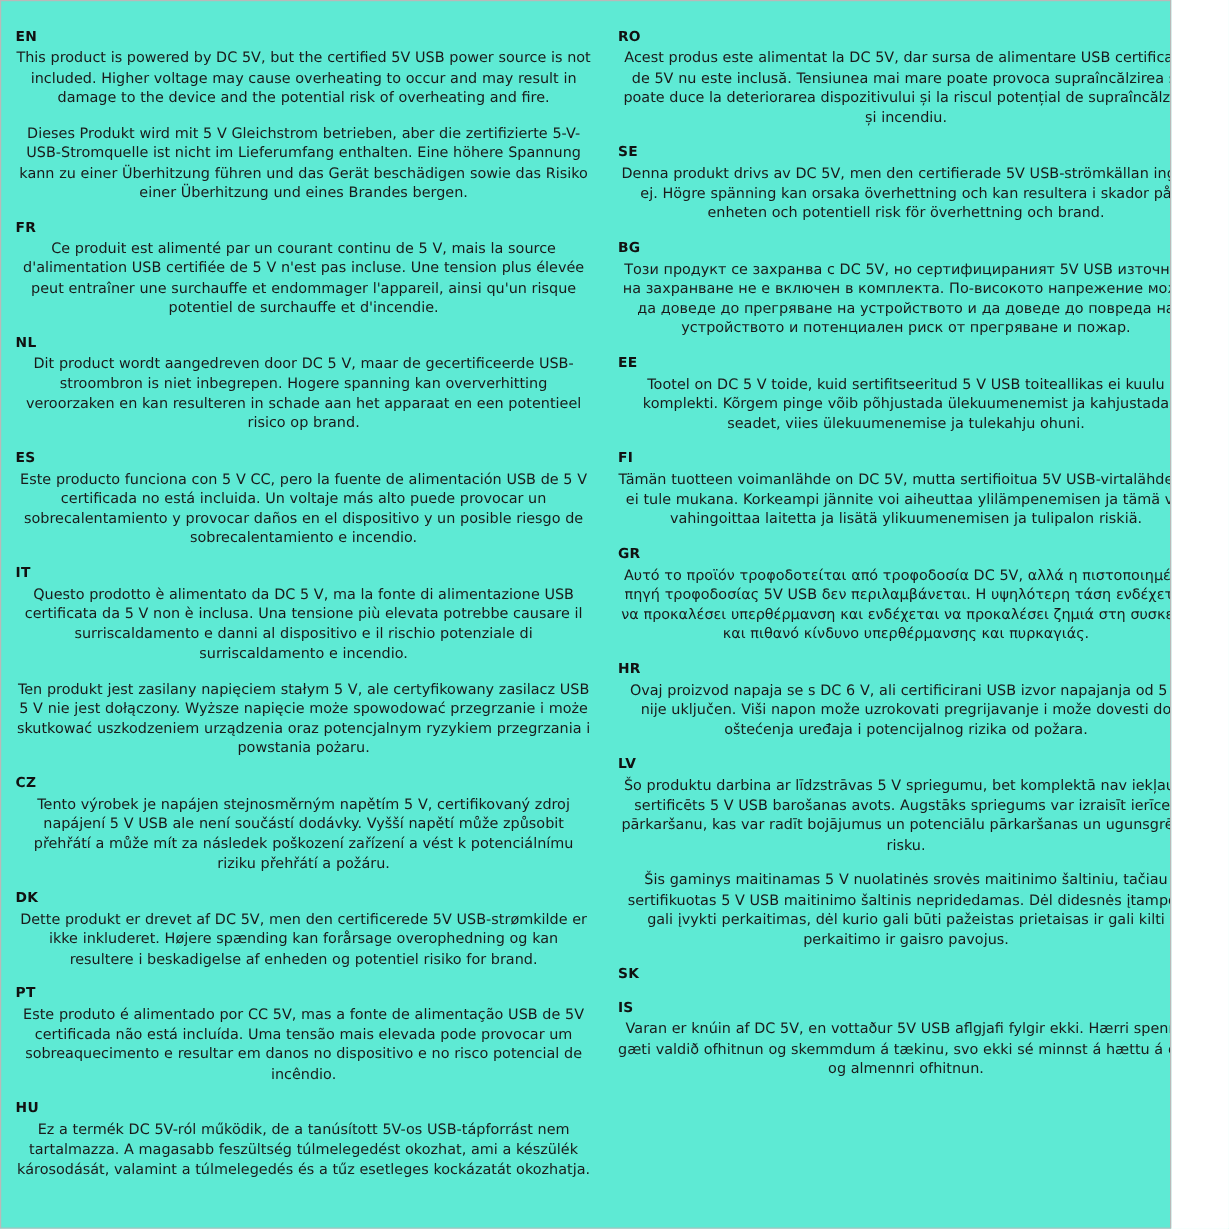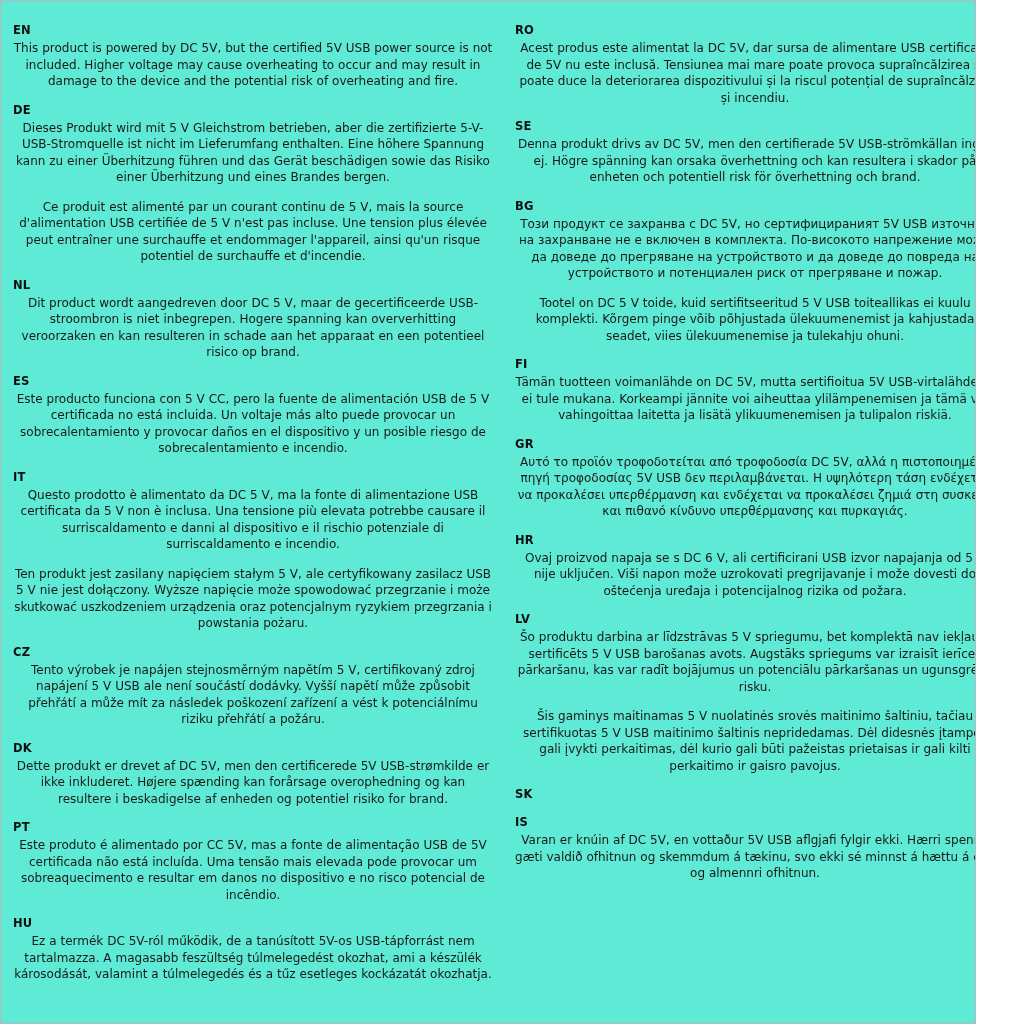--- a/index.html
+++ b/index.html
@@ -61,25 +61,25 @@
   <div class="columns">
 
     <div class="column">
 
       <div class="entry">
         <div class="lang-code">EN</div>
         <div class="lang-text">This product is powered by DC 5V, but the certified 5V USB power source is not included. Higher voltage may cause overheating to occur and may result in damage to the device and the potential risk of overheating and fire.</div>
       </div>
 
       <div class="entry">
-        <div class="lang-code">DE</div>
         <div class="lang-text">Dieses Produkt wird mit 5 V Gleichstrom betrieben, aber die zertifizierte 5-V-USB-Stromquelle ist nicht im Lieferumfang enthalten. Eine höhere Spannung kann zu einer Überhitzung führen und das Gerät beschädigen sowie das Risiko einer Überhitzung und eines Brandes bergen.</div>
       </div>
 
       <div class="entry">
+        <div class="lang-code">FR</div>
         <div class="lang-text">Ce produit est alimenté par un courant continu de 5 V, mais la source d'alimentation USB certifiée de 5 V n'est pas incluse. Une tension plus élevée peut entraîner une surchauffe et endommager l'appareil, ainsi qu'un risque potentiel de surchauffe et d'incendie.</div>
       </div>
 
       <div class="entry">
         <div class="lang-code">NL</div>
         <div class="lang-text">Dit product wordt aangedreven door DC 5 V, maar de gecertificeerde USB-stroombron is niet inbegrepen. Hogere spanning kan oververhitting veroorzaken en kan resulteren in schade aan het apparaat en een potentieel risico op brand.</div>
       </div>
 
       <div class="entry">
         <div class="lang-code">ES</div>
@@ -128,20 +128,21 @@
         <div class="lang-code">SE</div>
         <div class="lang-text">Denna produkt drivs av DC 5V, men den certifierade 5V USB-strömkällan ingår ej. Högre spänning kan orsaka överhettning och kan resultera i skador på enheten och potentiell risk för överhettning och brand.</div>
       </div>
 
       <div class="entry">
         <div class="lang-code">BG</div>
         <div class="lang-text">Този продукт се захранва с DC 5V, но сертифицираният 5V USB източник на захранване не е включен в комплекта. По-високото напрежение може да доведе до прегряване на устройството и да доведе до повреда на устройството и потенциален риск от прегряване и пожар.</div>
       </div>
 
       <div class="entry">
+        <div class="lang-code">EE</div>
         <div class="lang-text">Tootel on DC 5 V toide, kuid sertifitseeritud 5 V USB toiteallikas ei kuulu komplekti. Kõrgem pinge võib põhjustada ülekuumenemist ja kahjustada seadet, viies ülekuumenemise ja tulekahju ohuni.</div>
       </div>
 
       <div class="entry">
         <div class="lang-code">FI</div>
         <div class="lang-text">Tämän tuotteen voimanlähde on DC 5V, mutta sertifioitua 5V USB-virtalähdettä ei tule mukana. Korkeampi jännite voi aiheuttaa ylilämpenemisen ja tämä voi vahingoittaa laitetta ja lisätä ylikuumenemisen ja tulipalon riskiä.</div>
       </div>
 
       <div class="entry">
         <div class="lang-code">GR</div>

